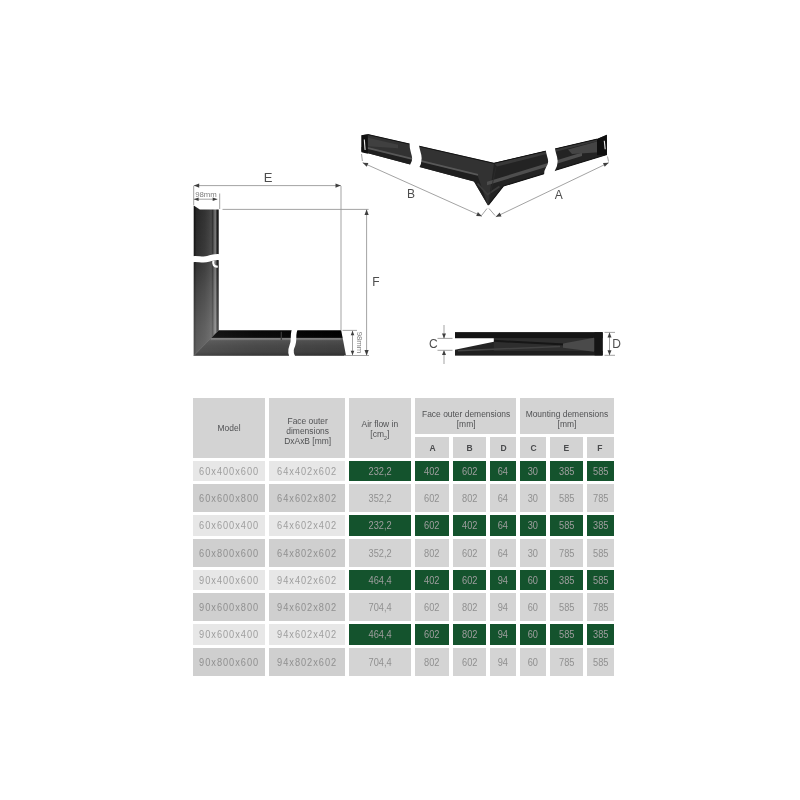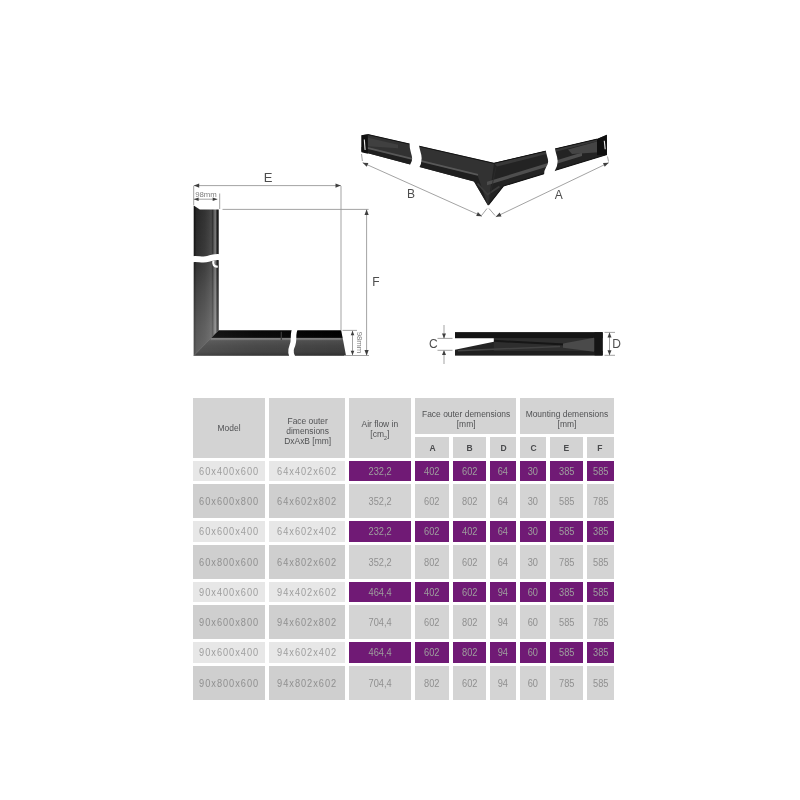--- a/index.html
+++ b/index.html
@@ -6,23 +6,23 @@
 body{width:800px;height:800px;position:relative;font-family:"Liberation Sans",sans-serif;overflow:hidden;-webkit-font-smoothing:antialiased;}
 #svgwrap{position:absolute;left:0;top:0;}
 table{position:absolute;left:189.2px;top:394.5px;border-collapse:separate;border-spacing:4px 3px;table-layout:fixed;}
 td{padding:0;box-sizing:border-box;text-align:center;vertical-align:middle;overflow:hidden;white-space:nowrap;}
 td span{display:inline-block;transform:scaleX(0.88);transform-origin:center;}
 .h{background:#d3d3d3;color:#515254;font-size:9.6px;line-height:10px;}
 .pd{padding-top:7px;}
 .mc span{letter-spacing:1.1px;}
 .sub{background:#d3d3d3;color:#4b4c4e;font-size:9.7px;font-weight:bold;height:21px;}
 .gh{height:36px;}
-tr.lr td{background:#701a75;color:#9e9e9e;font-size:10.5px;height:20.5px;}
+tr.lr td{background:#14532d;color:#9e9e9e;font-size:10.5px;height:20.5px;}
 tr.lr td.mc{background:#e7e7e7;}
-tr.dr td{background:#d4d4d4;color:#909090;font-size:10.5px;height:34px;}
+tr.dr td{background:#d4d4d4;color:#909090;font-size:10.5px;height:28px;}
 tr.dr td.mc{background:#cfcfcf;}
 </style>
 </head>
 <body>
 
 <div id="svgwrap">
 <svg width="800" height="800" viewBox="0 0 800 800">
 <defs>
 <linearGradient id="gradV" x1="0" y1="0" x2="1" y2="0">
 <stop offset="0" stop-color="#0f0f0f"></stop>

